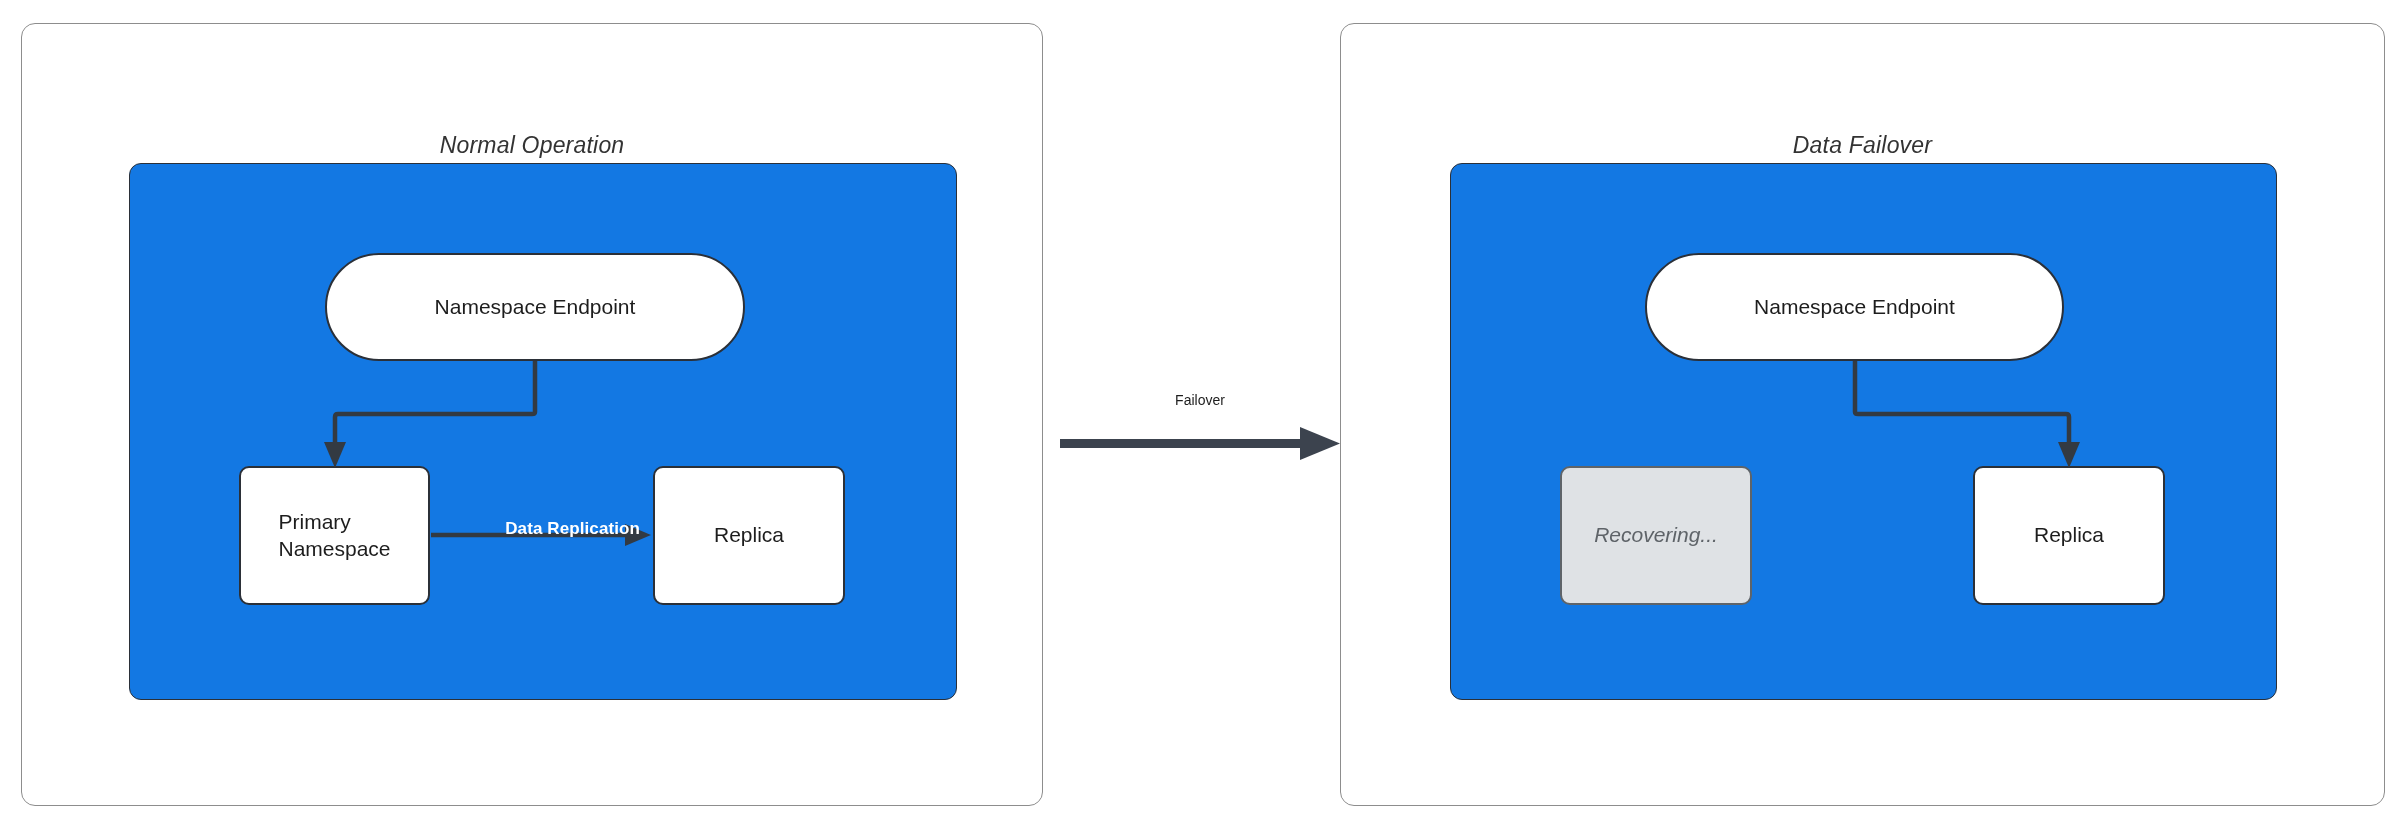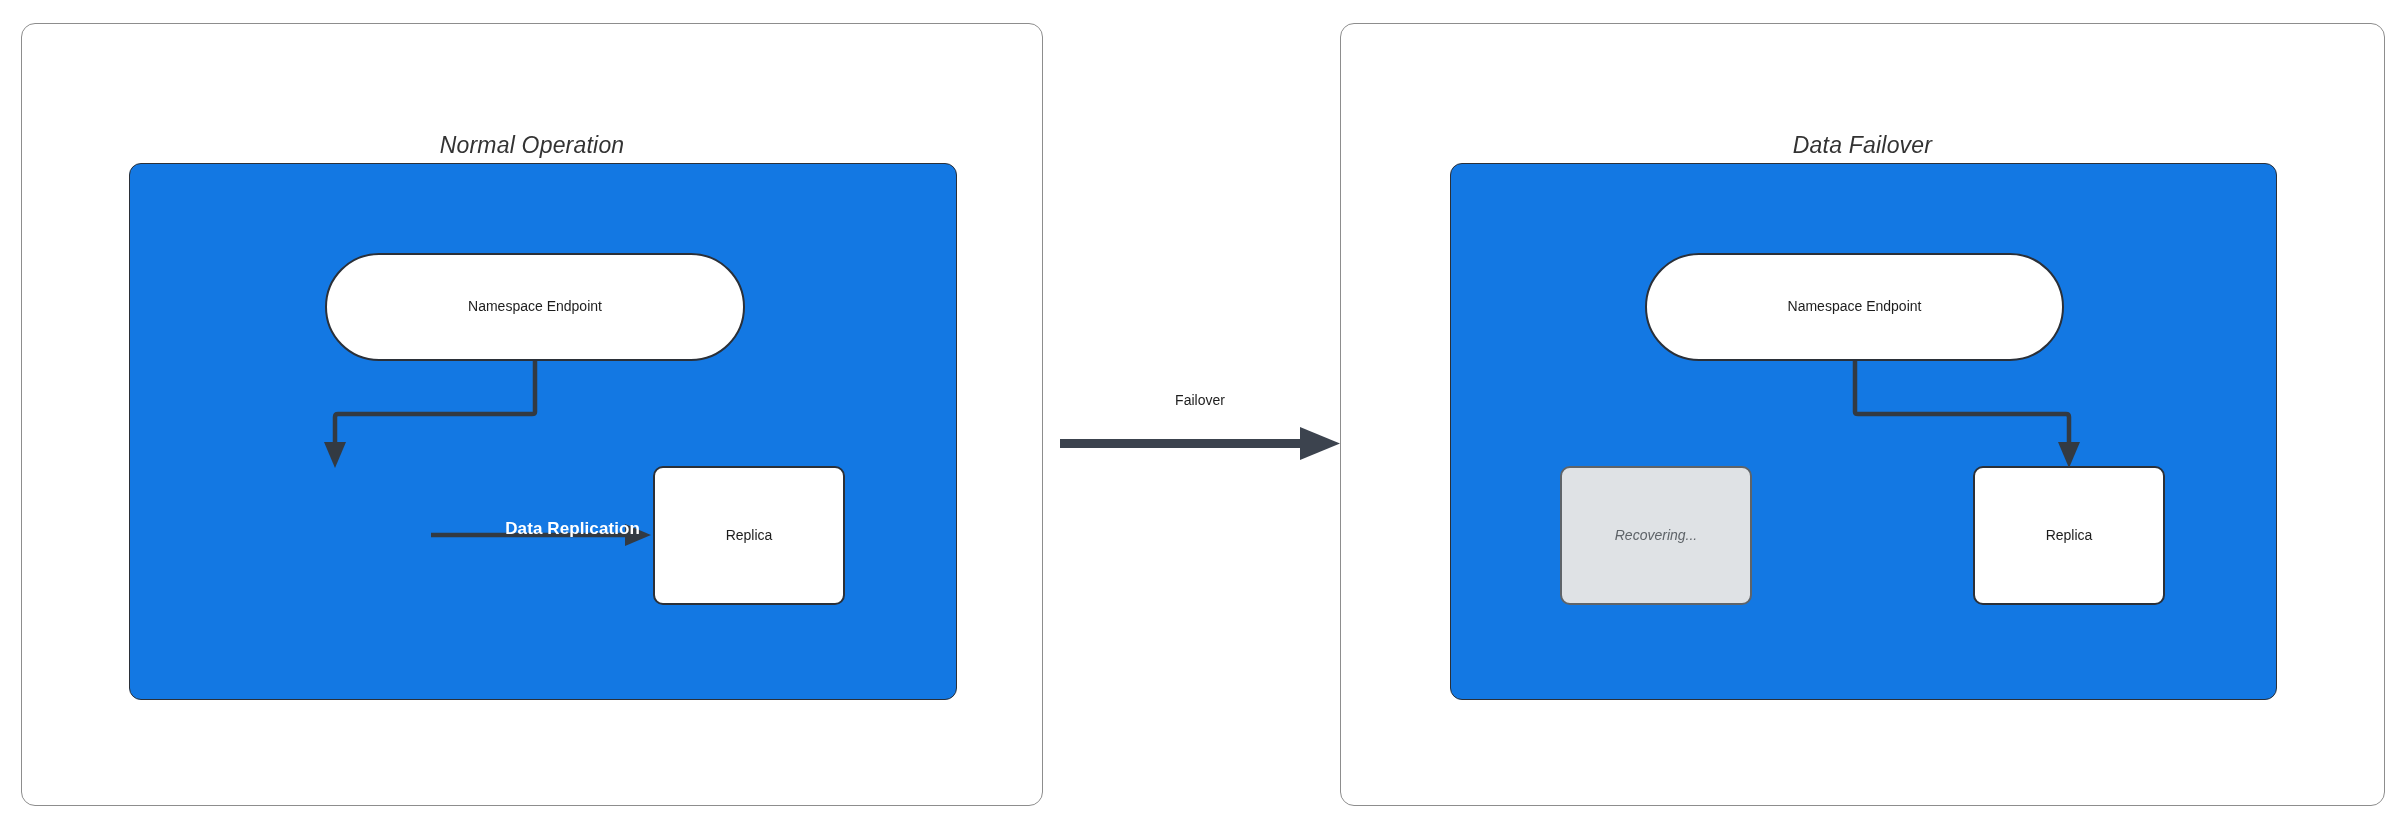--- a/index.html
+++ b/index.html
@@ -59,21 +59,21 @@
   
   .node {
     position: absolute;
     box-sizing: border-box;
     display: flex;
     align-items: center;
     justify-content: center;
     background: #ffffff;
     border: 2.4px solid #2b3038;
     color: #1d1d1d;
-    font-size: 14px;
+    font-size: 21px;
     line-height: 1.28;
   }
   .node.pill   { border-radius: 60px; }
   .node.rect   { border-radius: 10px; }
   .node.muted  {
     background: #dfe2e5;
     border-color: #5f6469;
     color: #5e6368;
     font-style: italic;
   }
@@ -148,20 +148,26 @@
   <div class="panel" id="panel-left">
     <div class="panel-title">Normal Operation</div>
   </div>
 
   <div class="blue-box" id="blue-left"></div>
 
   <div class="node pill" id="ep-left">
     <span>Namespace Endpoint</span>
   </div>
 
+  <div class="node rect" id="primary">
+    <span>
+      <span>Primary</span><br>
+      <span>Namespace</span>
+    </span>
+  </div>
 
   <div class="node rect" id="replica-l">
     <span>Replica</span>
   </div>
 
   <svg class="conn-svg" id="conn-left">
 
     <path class="edge" d="M 535,361 L 535,412 Q 535,414 532,414 L 338,414 Q 335,414 335,417 L 335,448"></path>
     <polygon class="edge-head" points="335,468 324,442 346,442"></polygon>
 

